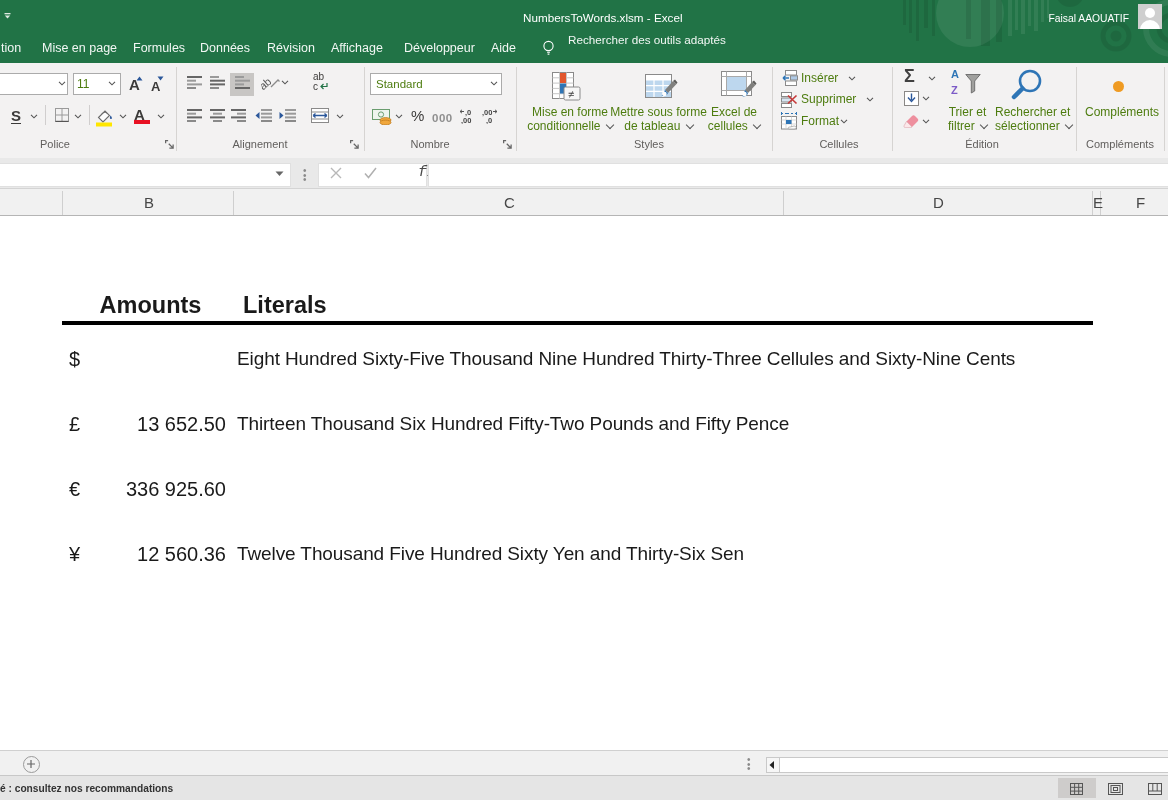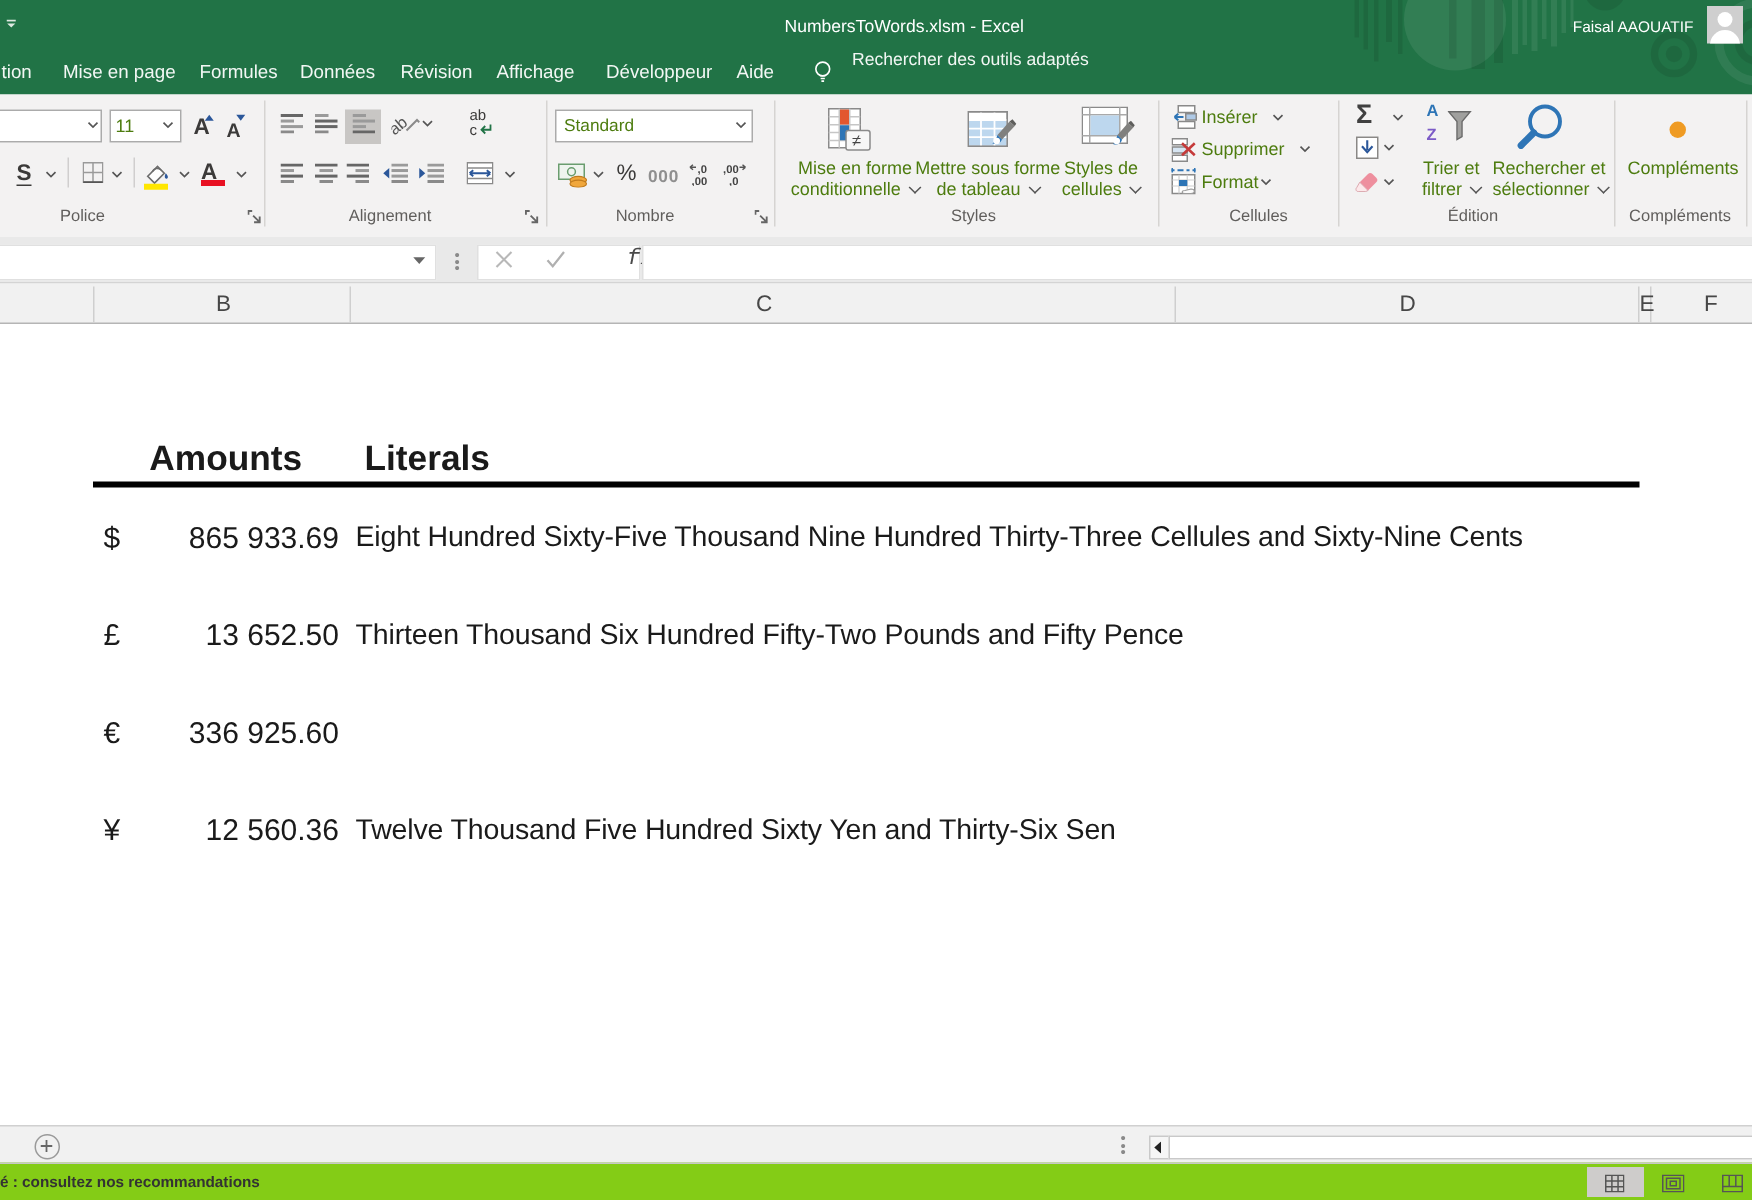--- a/index.html
+++ b/index.html
@@ -25,21 +25,21 @@
   .chsep{position:absolute;top:2px;width:1px;height:24px;background:#cfcfcf;}
   .chlab{position:absolute;top:5px;font-size:15px;color:#474747;}
   
   #grid{left:0;top:216px;width:1168px;height:534px;background:#fff;overflow:hidden;}
   .cell{position:absolute;color:#1a1a1a;font-size:19px;line-height:24px;letter-spacing:-0.1px;white-space:nowrap;}
   .hdr{font-weight:bold;font-size:23.5px;letter-spacing:0;}
   .amt{font-size:20px;letter-spacing:0;}
   
   #tabbar{left:0;top:750px;width:1168px;height:24px;background:#f1f1f1;border-top:1px solid #d0d0d0;}
   
-  #sbar{left:0;top:775px;width:1168px;height:25px;background:#84cc16;border-top:1px solid #c8c8c8;}
+  #sbar{left:0;top:775px;width:1168px;height:25px;background:#e5e5e5;border-top:1px solid #c8c8c8;}
 </style>
 </head>
 <body>
 <div id="stage">
 
   <div class="abs" id="titlebar">
     <svg class="abs" style="left:880px;top:0;" width="288" height="63" viewBox="0 0 288 63">
       <g fill="none">
 
         <g fill="rgba(0,0,0,0.09)">
@@ -301,21 +301,21 @@
       <rect x="6" y="6" width="19" height="13" fill="#bdd7ee"></rect>
       <path d="M24 19 L31 11 L34.5 14 L27 22 Z" fill="#80807e"></path>
       <path d="M34.5 14 L31 11 L33 9.5 L35.5 12.5 Z" fill="#5e5e5c"></path>
       <path d="M24 19 L27 22 C26.5 25 23 26 21 25 C22.8 24 23 21.5 24 19 Z" fill="#2e75b6"></path>
       <circle cx="23.5" cy="23" r="2.2" fill="#fff"></circle>
     </svg>
     <div class="rtxt" style="left:520px;top:42px;width:100px;text-align:center;">Mise en forme</div>
     <div class="rtxt" style="left:520px;top:56px;width:100px;text-align:center;">conditionnelle <i class="ch"></i></div>
     <div class="rtxt" style="left:608px;top:42px;width:101px;text-align:center;">Mettre sous forme</div>
     <div class="rtxt" style="left:608px;top:56px;width:101px;text-align:center;">de tableau <i class="ch"></i></div>
-    <div class="rtxt" style="left:684px;top:42px;width:100px;text-align:center;">Styles de</div>
+    <div class="rtxt" style="left:684px;top:42px;width:100px;text-align:center;">Excel de</div>
     <div class="rtxt" style="left:684px;top:56px;width:100px;text-align:center;">cellules <i class="ch"></i></div>
 
     <svg class="abs" style="left:781px;top:7px;" width="17" height="16" viewBox="0 0 17 16">
       <g fill="#fff" stroke="#8a8a8a" stroke-width="1">
           <rect x="4.5" y="0.5" width="11" height="4.5"></rect>
           <rect x="4.5" y="11" width="11" height="4.5"></rect>
           <rect x="9.5" y="5.8" width="7" height="4.2" fill="#aec9e6"></rect>
         </g>
       <path d="M8 8 H2 M2 8 L4.5 5.8 M2 8 L4.5 10.2" stroke="#2e75b6" stroke-width="1.4" fill="none"></path>
     </svg>
@@ -420,21 +420,20 @@
     <div class="chlab" style="left:1093px;">E</div>
     <div class="chlab" style="left:1136px;">F</div>
   </div>
 
   <div class="abs" id="grid">
     <div class="cell hdr" style="left:65px;top:77px;width:171px;text-align:center;">Amounts</div>
     <div class="cell hdr" style="left:243px;top:77px;">Literals</div>
     <div class="abs" style="left:62px;top:104.5px;width:1031px;height:4px;background:#000;"></div>
 
     <div class="cell amt" style="left:69px;top:131px;">$</div>
-    <div class="cell amt" style="left:62px;top:131px;width:164px;text-align:right;">865 933.69</div>
     <div class="cell" style="left:237px;top:131px;">Eight Hundred Sixty-Five Thousand Nine Hundred Thirty-Three Cellules and Sixty-Nine Cents</div>
 
     <div class="cell amt" style="left:69px;top:196px;">£</div>
     <div class="cell amt" style="left:62px;top:196px;width:164px;text-align:right;">13 652.50</div>
     <div class="cell" style="left:237px;top:196px;">Thirteen Thousand Six Hundred Fifty-Two Pounds and Fifty Pence</div>
 
     <div class="cell amt" style="left:69px;top:261px;">€</div>
     <div class="cell amt" style="left:62px;top:261px;width:164px;text-align:right;">336 925.60</div>
 
     <div class="cell amt" style="left:69px;top:326px;">¥</div>

